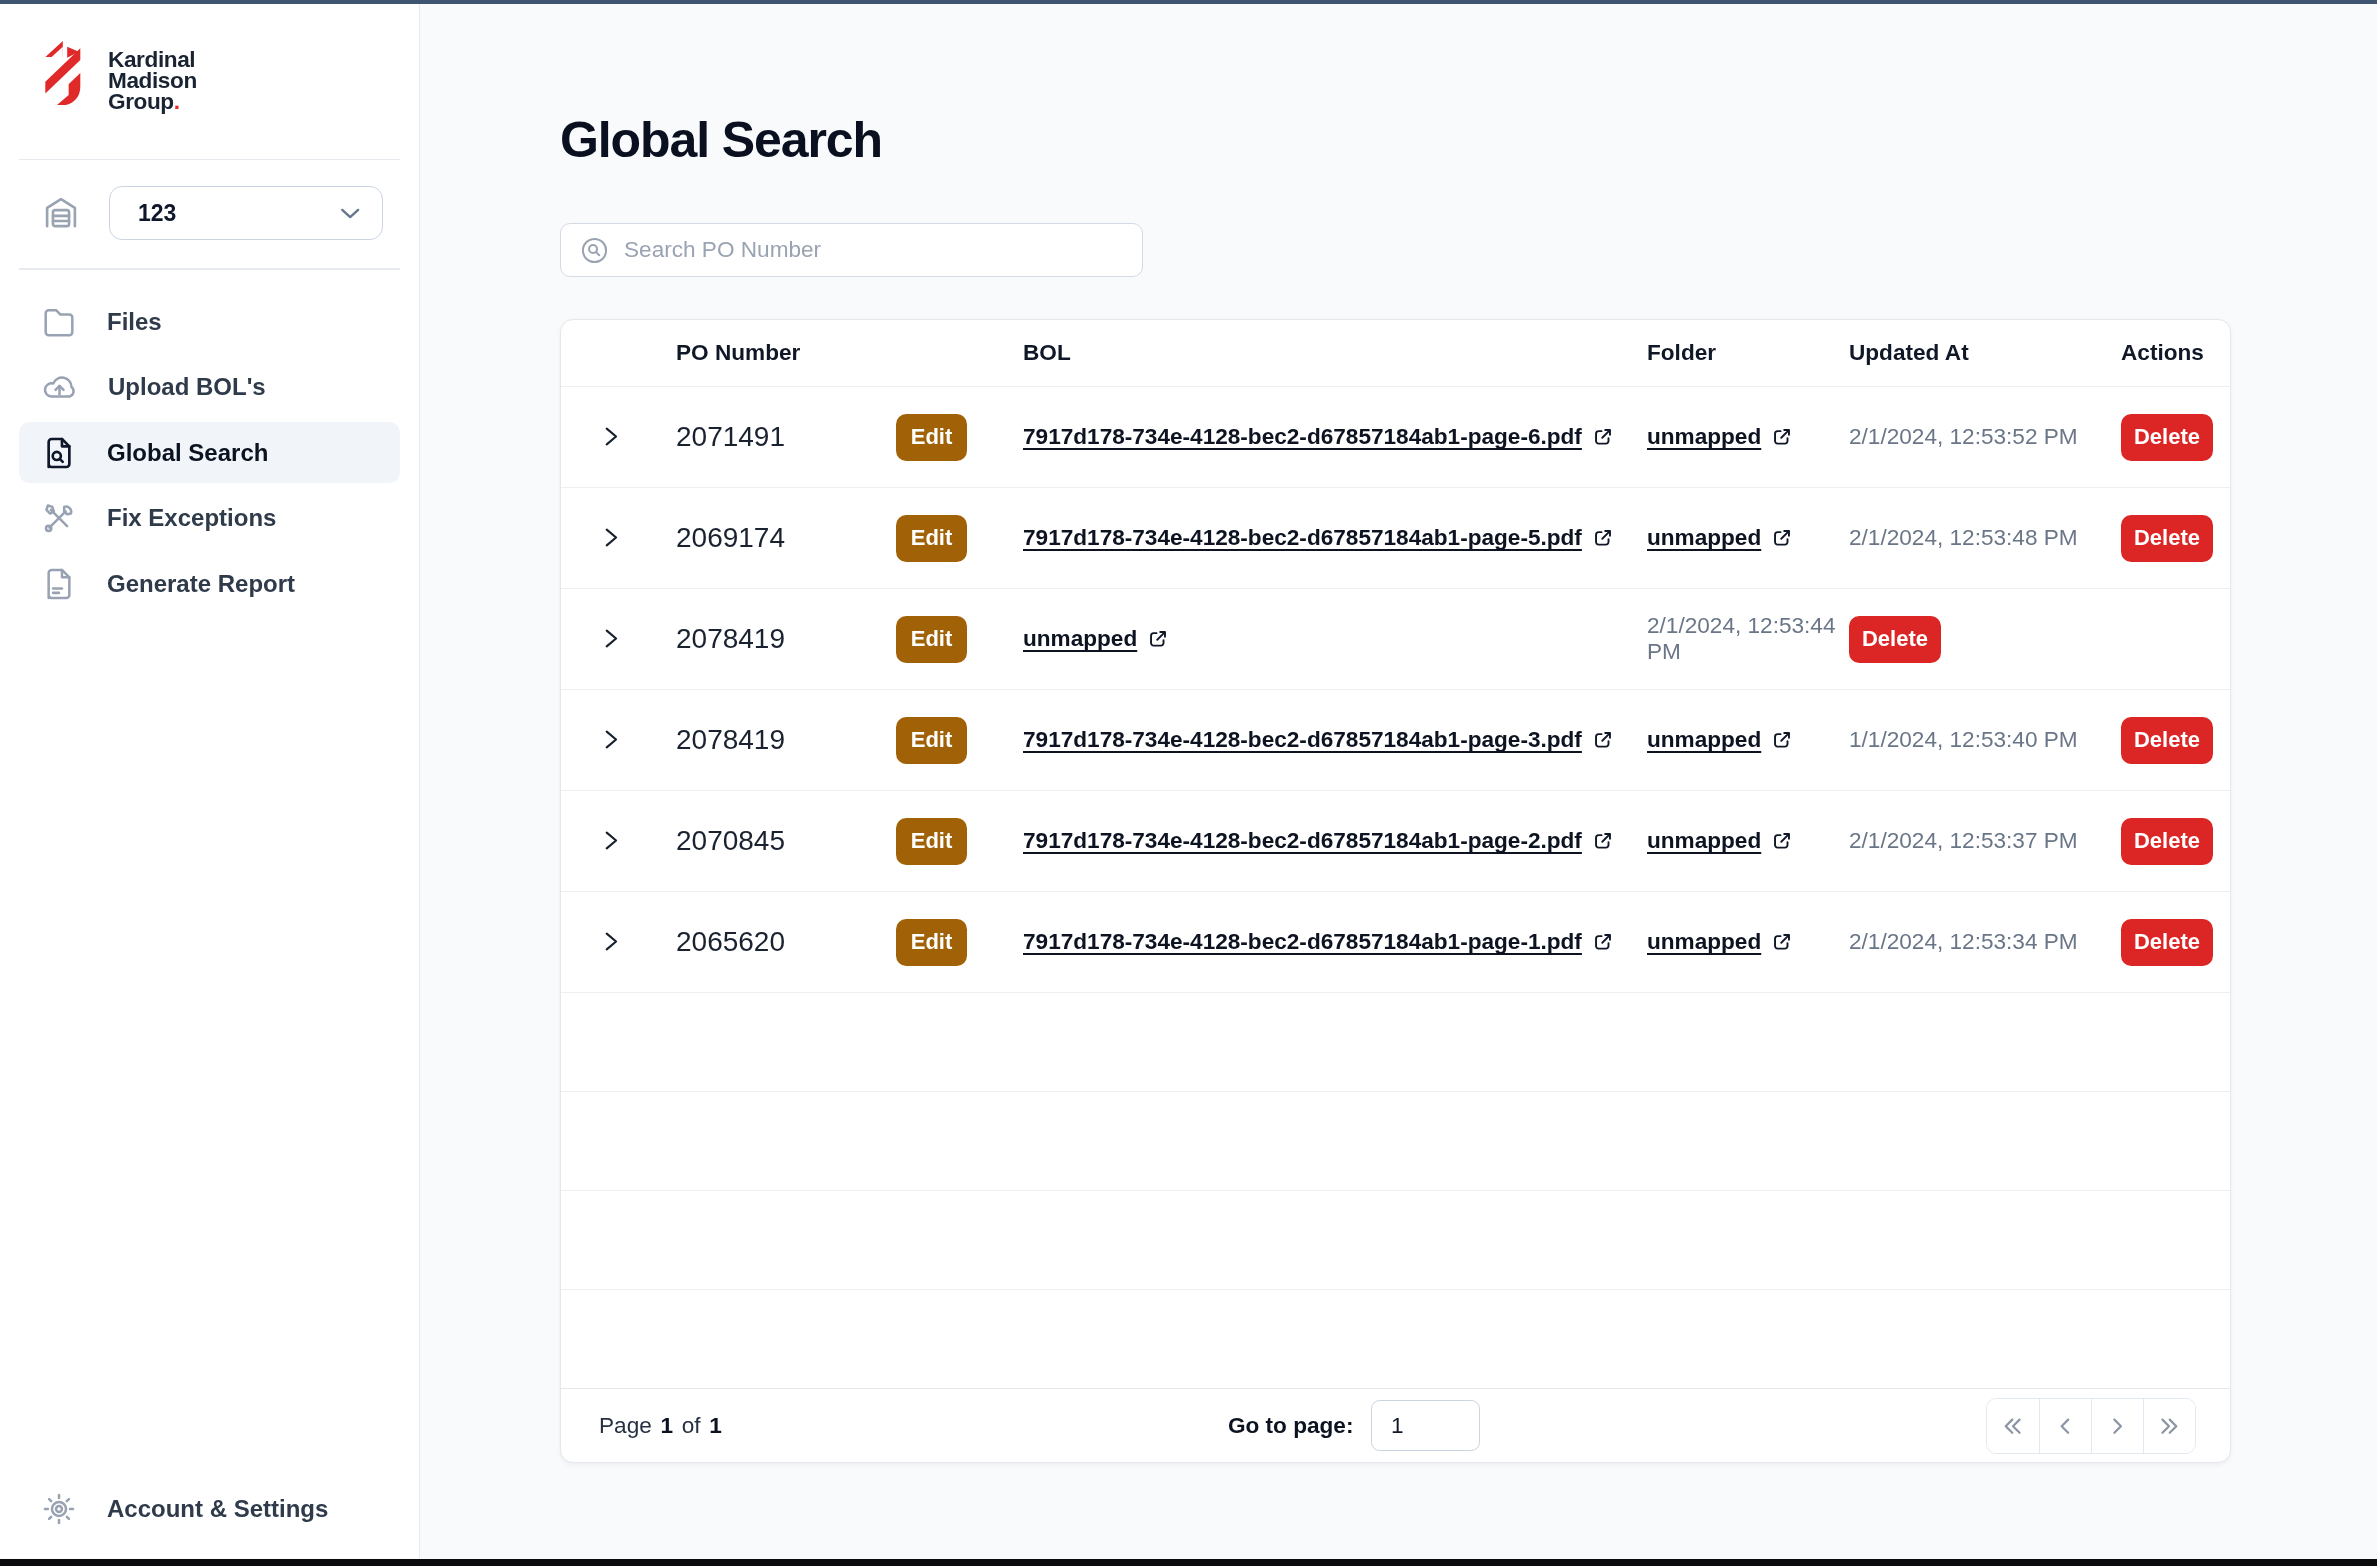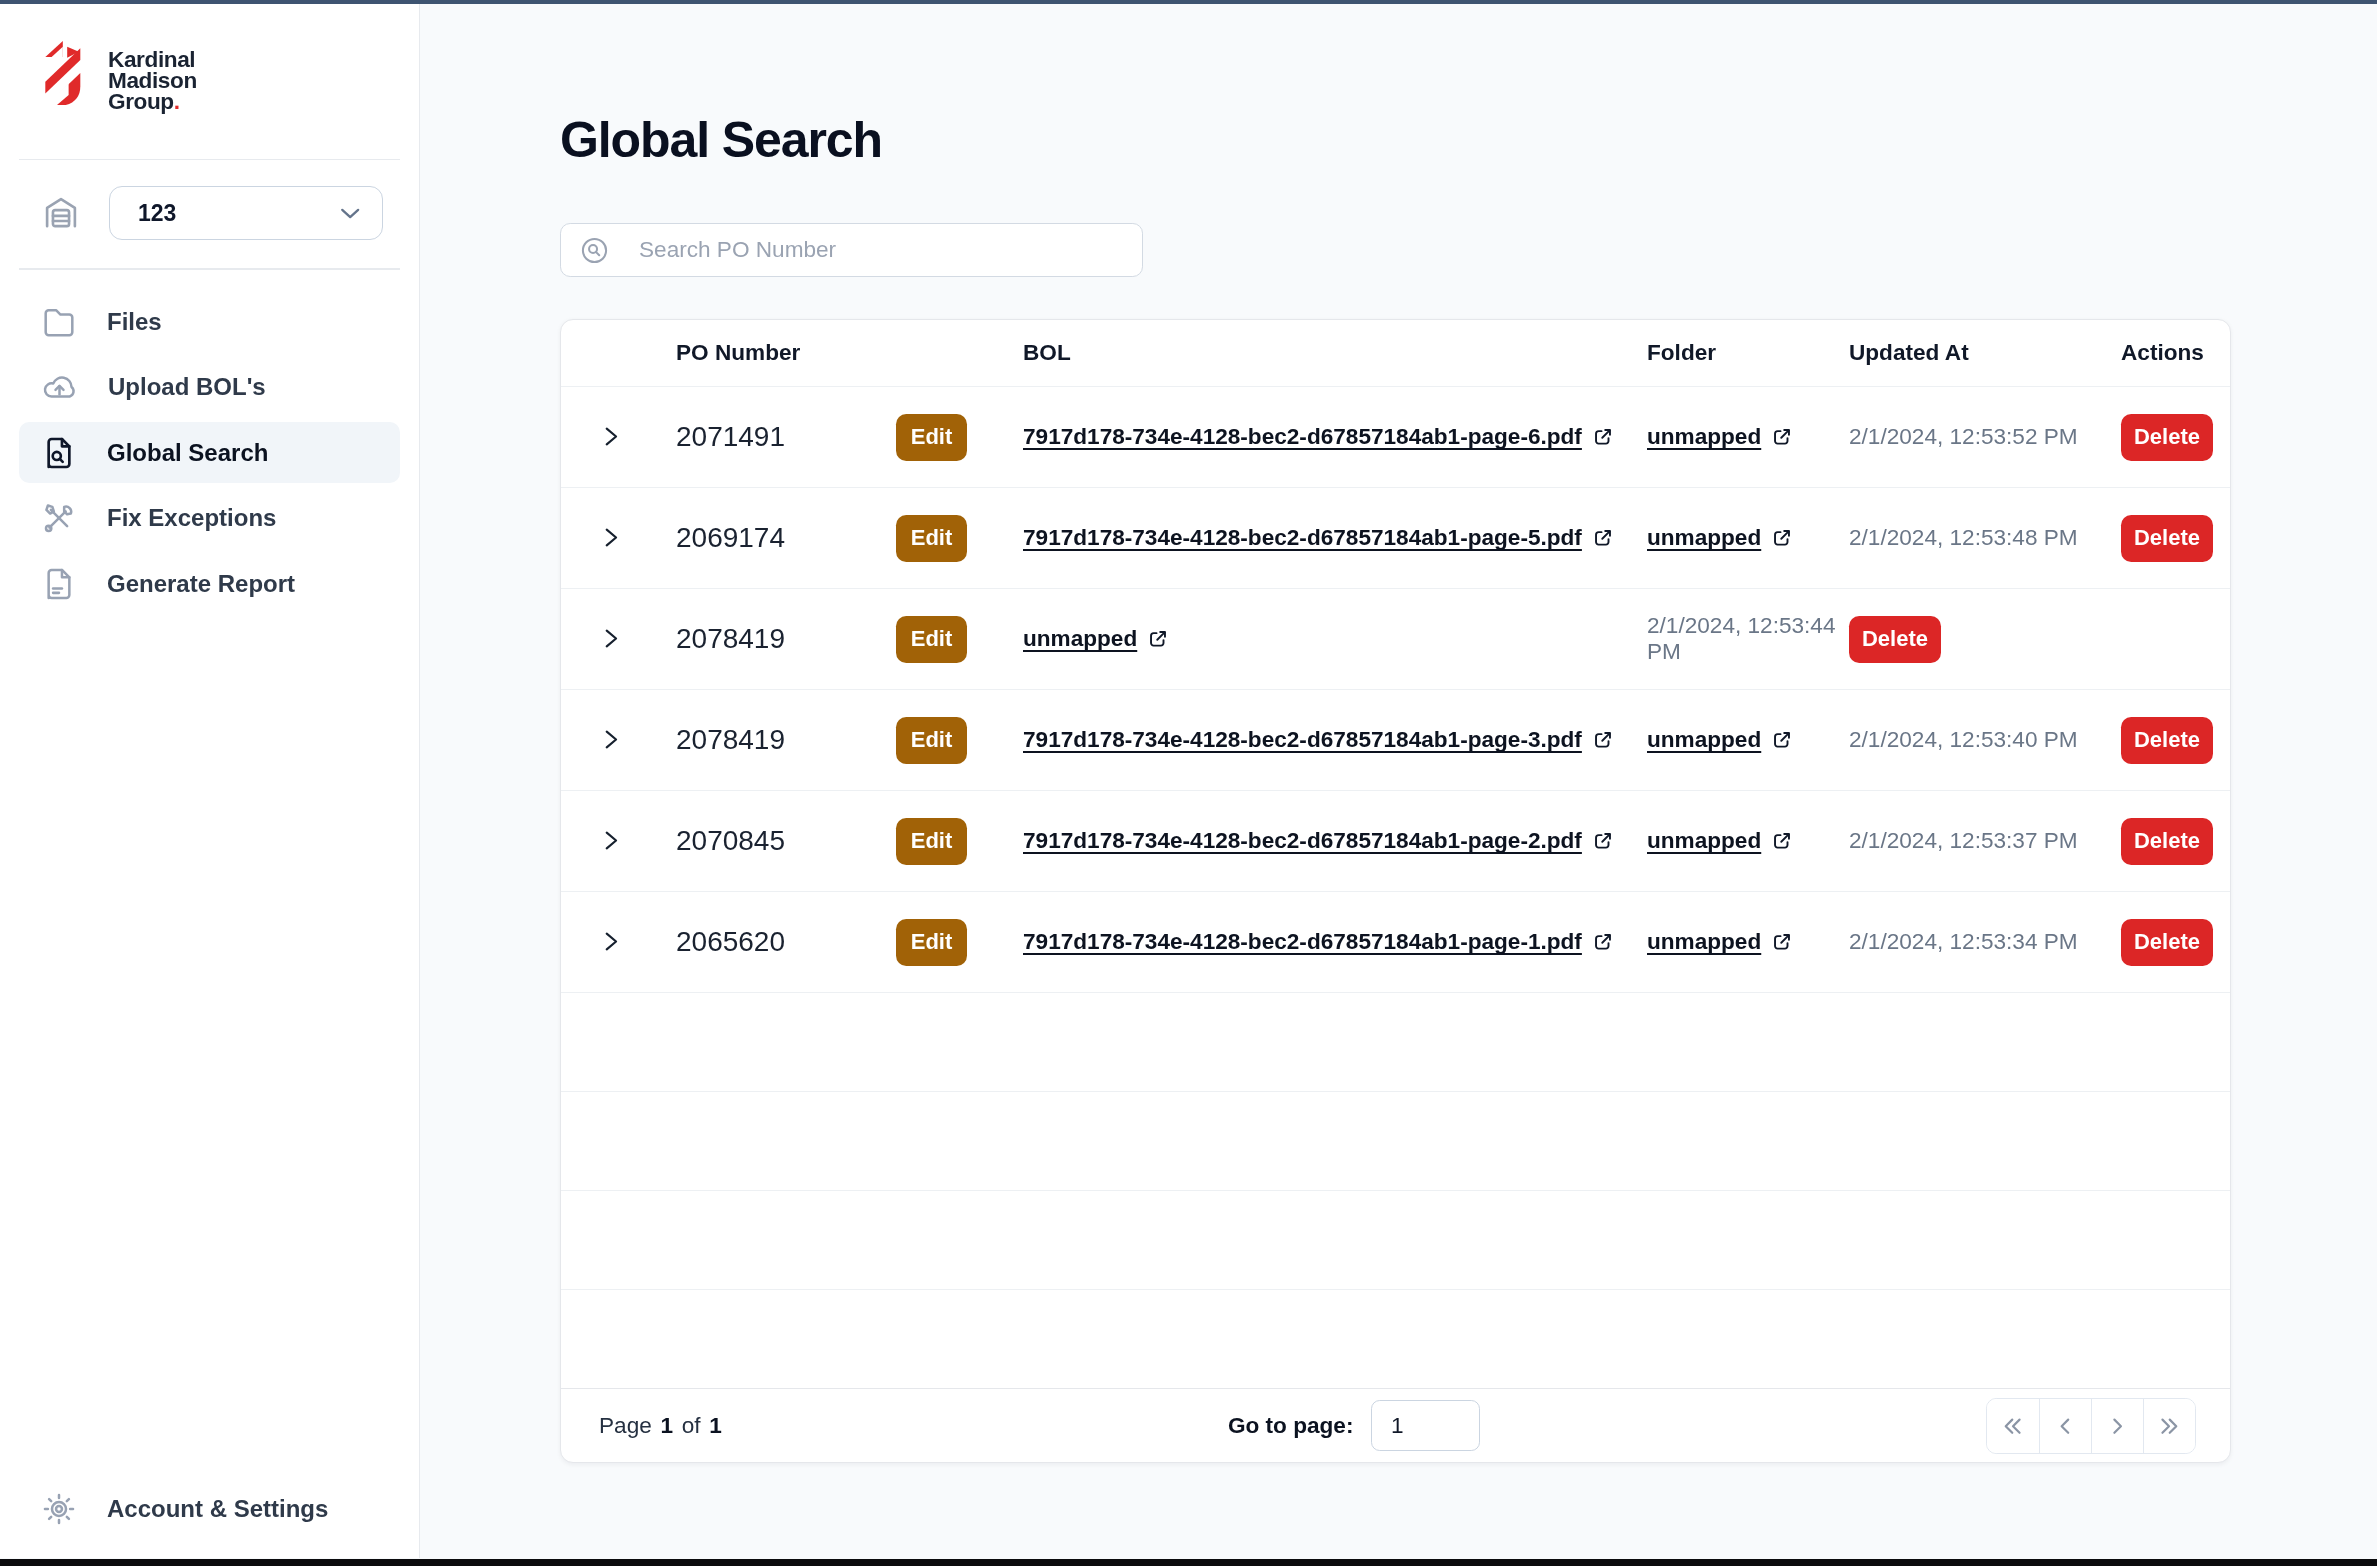--- a/index.html
+++ b/index.html
@@ -35,21 +35,21 @@
   }
   .nav-item .ic { flex:0 0 auto; }
   .nav-item.active { background:#f1f5f9; color:#0b1220; }
   .sidebar-footer { position:absolute; left:19px; right:19px; bottom:19px; display:flex; flex-direction:column; gap:4.4px; }
 
   
   .main { position:absolute; left:420px; top:4.4px; right:0; bottom:7.3px; padding-left:140px; }
   .page-title { margin:109px 0 0 0; font-size:50px; line-height:55px; font-weight:800; color:#0a1020; letter-spacing:-1.1px; }
   .search-box {
     margin-top:55px; width:583px; height:54px; background:#fff;
-    border:1.5px solid #d3dae3; border-radius:10.2px; display:flex; align-items:center; gap:28px; padding:0 19px;
+    border:1.5px solid #d3dae3; border-radius:10.2px; display:flex; align-items:center; gap:13px; padding:0 19px;
   }
   .search-box input {
     flex:1; border:none; outline:none; background:transparent;
     font-family:"Liberation Sans", sans-serif; font-size:22.6px; color:#101828;
   }
   .search-box input::placeholder { color:#9aa3b2; }
 
   .card {
     margin-top:42px; width:1671px; background:#fff; border:1.5px solid #e5e7eb; border-radius:13px;
     overflow:hidden; box-shadow:0 1.5px 4.4px rgba(15,23,42,.05);
@@ -364,21 +364,21 @@
               <span>unmapped</span>
               <span>
                 <svg width="22" height="22" viewBox="0 0 30 30" fill="none" stroke="#101828" stroke-width="2.6" stroke-linecap="round" stroke-linejoin="round">
                   <path d="M13 7 H9 a3.5 3.5 0 0 0-3.5 3.5 v10 A3.5 3.5 0 0 0 9 24 h10 a3.5 3.5 0 0 0 3.5-3.5 v-4"></path>
                   <path d="M18 5.5 h6.5 v6.5"></path>
                   <path d="M24 6 L14 16"></path>
                 </svg>
               </span>
             </a>
           </div>
-          <div class="updated-cell">2/1/2024, 12:53:40 PM</div>
+          <div class="updated-cell">1/1/2024, 12:53:40 PM</div>
           <div><button class="delete-btn">Delete</button></div>
         </div>
 
         <div class="grid row">
           <div class="chev-cell">
             <button class="expand-btn">
               <svg width="17.5" height="23" viewBox="0 0 24 32" fill="none" stroke="#16202e" stroke-width="3" stroke-linecap="round" stroke-linejoin="round">
                 <polyline points="5,5 18,16 5,27"></polyline>
               </svg>
             </button>

